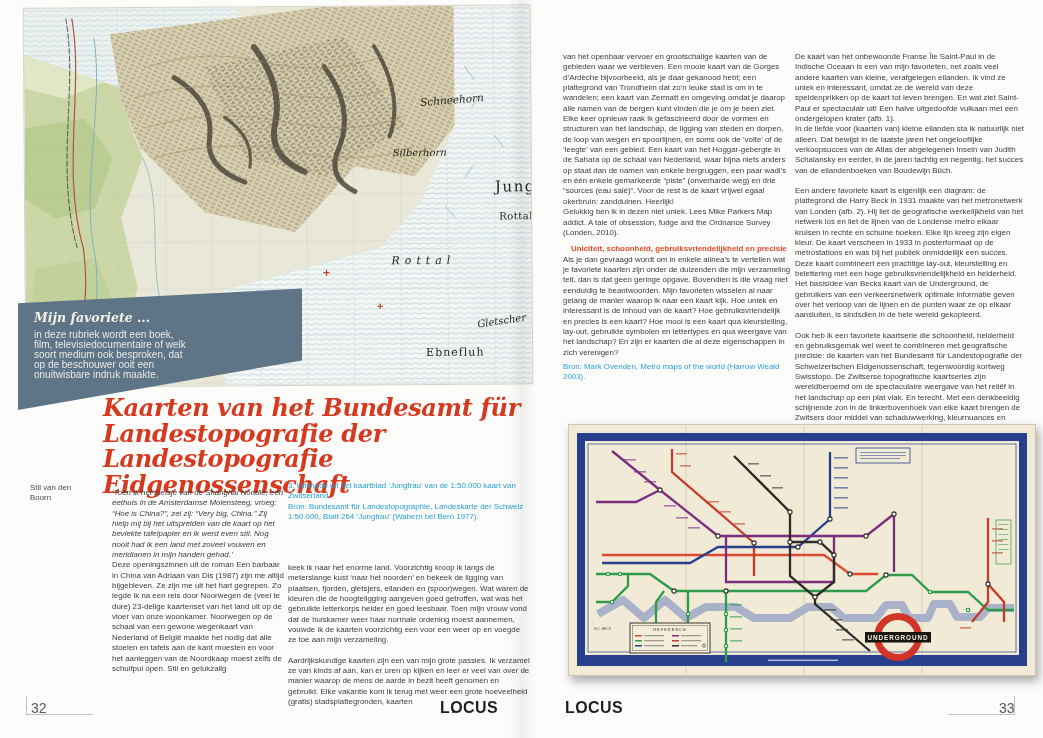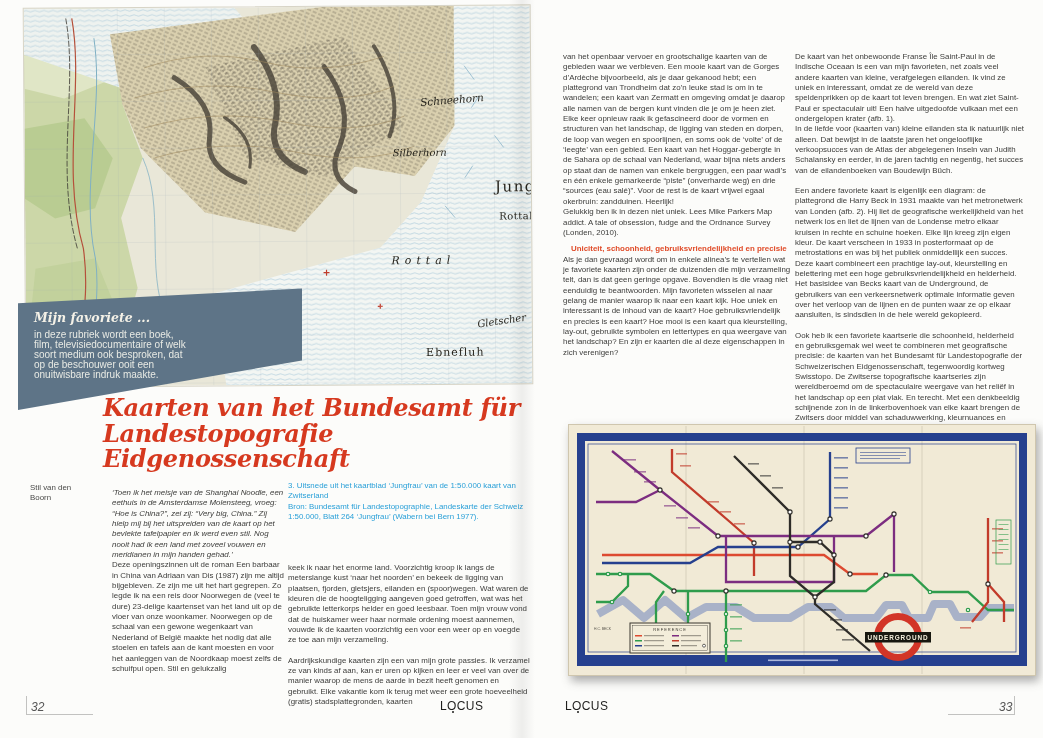--- a/index.html
+++ b/index.html
@@ -31,27 +31,27 @@
   .col-l1{position:absolute;left:112px;top:481px;width:172px;margin-top:7px;}
   .col-l2{position:absolute;left:288px;top:563px;width:242px;}
   .col-r1{position:absolute;left:563px;top:52px;width:228px;}
   .col-r2{position:absolute;left:795px;top:52px;width:229px;}
   .italicq{font-style:italic;}
   .caption{font-size:7.9px;line-height:10.35px;color:#2aa0d8;}
   .caption-l2{position:absolute;left:288px;top:481px;width:245px;}
   .caption-r1{position:absolute;left:563px;top:362px;width:232px;}
   .redhead{color:#e04b28;font-weight:bold;padding-left:8px;}
   
-  .pagenum{position:absolute;font-size:12px;color:#555;font-style:italic;}
+  .pagenum{position:absolute;font-size:14px;color:#555;}
   .corner{position:absolute;width:66px;height:18px;}
   .corner-left{left:26px;top:696px;border-left:1px solid #c2c2c0;border-bottom:1px solid #c2c2c0;}
   .corner-right{left:948px;top:696px;border-right:1px solid #c2c2c0;border-bottom:1px solid #c2c2c0;}
   .num-32{left:31px;top:700px;}
   .num-33{left:999px;top:700px;}
-  .locus{position:absolute;top:699px;font-size:12px;font-weight:normal;color:#1f1f1d;letter-spacing:0.4px;}
+  .locus{position:absolute;top:699px;font-size:16px;font-weight:bold;color:#1f1f1d;letter-spacing:0.4px;}
   .locus-left{left:440px;}
   .locus-right{left:565px;}
   .locus-dot{position:absolute;top:711px;width:2px;height:2px;background:#1f1f1d;border-radius:50%;}
 </style>
 </head>
 <body>
 
 <div class="spread">
 
   <div>
@@ -138,20 +138,21 @@
       </svg>
     </div>
 
     <div class="ribbon">
       <div class="ribbon-title">Mijn favoriete ...</div>
       <div class="ribbon-body">in deze rubriek wordt een boek, film, televisiedocumentaire of welk soort medium ook besproken, dat op de beschouwer ooit een onuitwisbare indruk maakte.</div>
     </div>
 
     <h1 class="headline">
       <span>Kaarten van het Bundesamt für</span>
+      <span>Landestopografie der</span>
       <span>Landestopografie Eidgenossenschaft</span>
     </h1>
 
     <div class="author">Stil van den Boorn</div>
 
     <div class="col-l1 bodytext">
       <p class="italicq">‘Toen ik het meisje van de Shanghai Noodle, een eethuis in de Amsterdamse Molensteeg, vroeg: “Hoe is China?”, zei zij: “Very big, China.” Zij hielp mij bij het uitspreiden van de kaart op het bevlekte tafelpapier en ik werd even stil. Nog nooit had ik een land met zoveel vouwen en meridianen in mijn handen gehad.’</p>
       <p>Deze openingszinnen uit de roman Een barbaar in China van Adriaan van Dis (1987) zijn me altijd bijgebleven. Ze zijn me uit het hart gegrepen. Zo legde ik na een reis door Noorwegen de (veel te dure) 23-delige kaartenset van het land uit op de vloer van onze woonkamer. Noorwegen op de schaal van een gewone wegenkaart van Nederland of België maakte het nodig dat alle stoelen en tafels aan de kant moesten en voor het aanleggen van de Noordkaap moest zelfs de schuifpui open. Stil en gelukzalig</p>
     </div>
 
@@ -177,20 +178,21 @@
     <div class="col-r1 bodytext">
       <p>van het openbaar vervoer en grootschalige kaarten van de gebieden waar we verbleven. Een mooie kaart van de Gorges d’Ardèche bijvoorbeeld, als je daar gekanood hebt; een plattegrond van Trondheim dat zo’n leuke stad is om in te wandelen; een kaart van Zermatt en omgeving omdat je daarop alle namen van de bergen kunt vinden die je om je heen ziet.</p>
       <p>Elke keer opnieuw raak ik gefascineerd door de vormen en structuren van het landschap, de ligging van steden en dorpen, de loop van wegen en spoorlijnen, en soms ook de ‘volte’ of de ‘leegte’ van een gebied. Een kaart van het Hoggar-gebergte in de Sahara op de schaal van Nederland, waar bijna niets anders op staat dan de namen van enkele bergruggen, een paar wadi’s en één enkele gemarkeerde “piste” (onverharde weg) en drie “sources (eau salé)”. Voor de rest is de kaart vrijwel egaal okerbruin: zandduinen. Heerlijk!</p>
       <p>Gelukkig ben ik in dezen niet uniek. Lees Mike Parkers Map addict. A tale of obsession, fudge and the Ordnance Survey (Londen, 2010).</p>
       <div style="height:6px"></div>
       <p class="redhead">Uniciteit, schoonheid, gebruiksvriendelijkheid en precisie</p>
       <p>Als je dan gevraagd wordt om in enkele alinea’s te vertellen wat je favoriete kaarten zijn onder de duizenden die mijn verzameling telt, dan is dat geen geringe opgave. Bovendien is die vraag niet eenduidig te beantwoorden. Mijn favorieten wisselen al naar gelang de manier waarop ik naar een kaart kijk. Hoe uniek en interessant is de inhoud van de kaart? Hoe gebruiksvriendelijk en precies is een kaart? Hoe mooi is een kaart qua kleurstelling, lay-out, gebruikte symbolen en lettertypes en qua weergave van het landschap? En zijn er kaarten die al deze eigenschappen in zich verenigen?</p>
     </div>
 
     <div class="caption-r1 caption">
+      <div>Bron: Mark Ovenden, Metro maps of the world (Harrow Weald 2003).</div>
     </div>
 
     <div class="col-r2 bodytext">
       <p>De kaart van het onbewoonde Franse Île Saint-Paul in de Indische Oceaan is een van mijn favorieten, net zoals veel andere kaarten van kleine, verafgelegen eilanden. Ik vind ze uniek en interessant, omdat ze de wereld van deze speldenprikken op de kaart tot leven brengen. En wat ziet Saint-Paul er spectaculair uit! Een halve uitgedoofde vulkaan met een ondergelopen krater (afb. 1).</p>
       <p>In de liefde voor (kaarten van) kleine eilanden sta ik natuurlijk niet alleen. Dat bewijst in de laatste jaren het ongelooflijke verkoopsucces van de Atlas der abgelegenen Inseln van Judith Schalansky en eerder, in de jaren tachtig en negentig, het succes van de eilandenboeken van Boudewijn Büch.</p>
       <div class="gap"></div>
       <p>Een andere favoriete kaart is eigenlijk een diagram: de plattegrond die Harry Beck in 1931 maakte van het metronetwerk van Londen (afb. 2). Hij liet de geografische werkelijkheid van het netwerk los en liet de lijnen van de Londense metro elkaar kruisen in rechte en schuine hoeken. Elke lijn kreeg zijn eigen kleur. De kaart verscheen in 1933 in posterformaat op de metrostations en was bij het publiek onmiddellijk een succes. Deze kaart combineert een prachtige lay-out, kleurstelling en belettering met een hoge gebruiksvriendelijkheid en helderheid. Het basisidee van Becks kaart van de Underground, de gebruikers van een verkeersnetwerk optimale informatie geven over het verloop van de lijnen en de punten waar ze op elkaar aansluiten, is sindsdien in de hele wereld gekopieerd.</p>
       <div class="gap"></div>
       <p>Ook heb ik een favoriete kaartserie die schoonheid, helderheid en gebruiksgemak wel weet te combineren met geografische precisie: de kaarten van het Bundesamt für Landestopografie der Schweizerischen Eidgenossenschaft, tegenwoordig kortweg Swisstopo. De Zwitserse topografische kaartseries zijn wereldberoemd om de spectaculaire weergave van het reliëf in het landschap op een plat vlak. En terecht. Met een denkbeeldig schijnende zon in de linkerbovenhoek van elke kaart brengen de Zwitsers door middel van schaduwwerking, kleurnuances en</p>
     </div>

